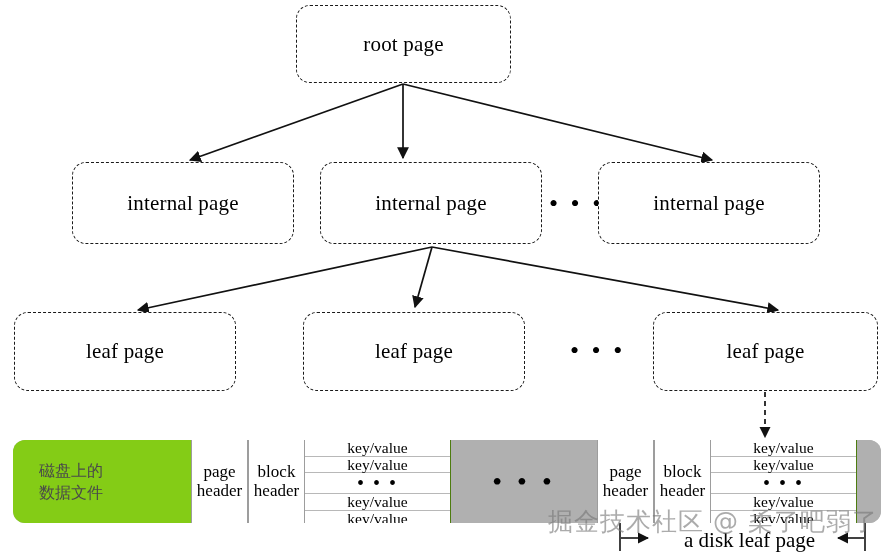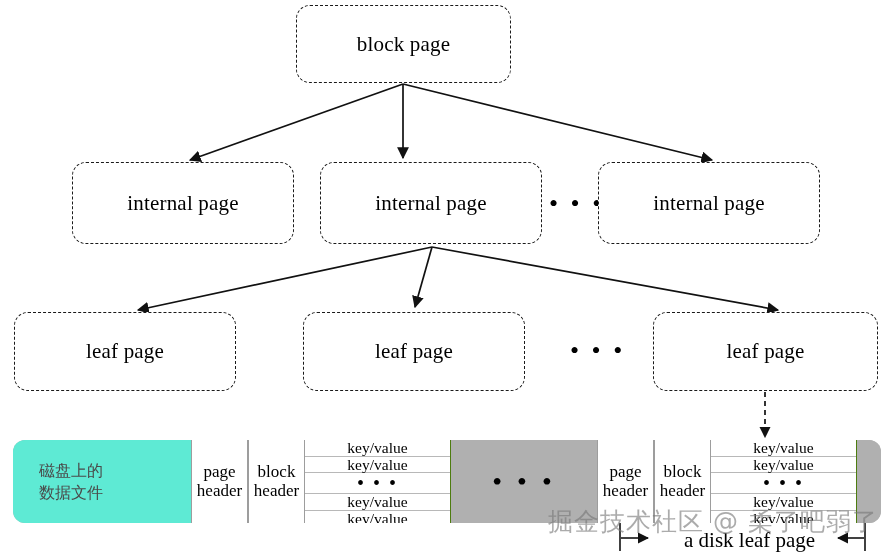--- a/index.html
+++ b/index.html
@@ -56,21 +56,21 @@
     top: 440px;
     width: 868px;
     height: 83px;
     display: flex;
     align-items: stretch;
     border-radius: 12px;
     overflow: hidden;
     background: #b0b0b0;
   }
   .disk-gray {
-    background: #5eead4;
+    background: #84cc16;
     position: relative;
     display: flex;
     align-items: center;
     justify-content: center;
   }
   #disk-title {
     width: 152px;
     padding-left: 26px;
     justify-content: flex-start;
   }
@@ -184,21 +184,21 @@
 
     <g stroke="#111111" stroke-width="1.6" fill="none">
       <path d="M 620 523 L 620 551"></path>
       <path d="M 865 523 L 865 551"></path>
       <path d="M 621 538 L 648 538" marker-end="url(#arrow)"></path>
       <path d="M 864 538 L 838 538" marker-end="url(#arrow)"></path>
     </g>
   </svg>
 
   <div class="node" style="left:296px; top:5px; width:215px; height:78px;">
-    <span class="node-label">block page</span>
+    <span class="node-label">root page</span>
   </div>
 
   <div class="node" style="left:72px; top:162px; width:222px; height:82px;">
     <span class="node-label">internal page</span>
   </div>
 
   <div class="node" style="left:320px; top:162px; width:222px; height:82px;">
     <span class="node-label">internal page</span>
   </div>
 

